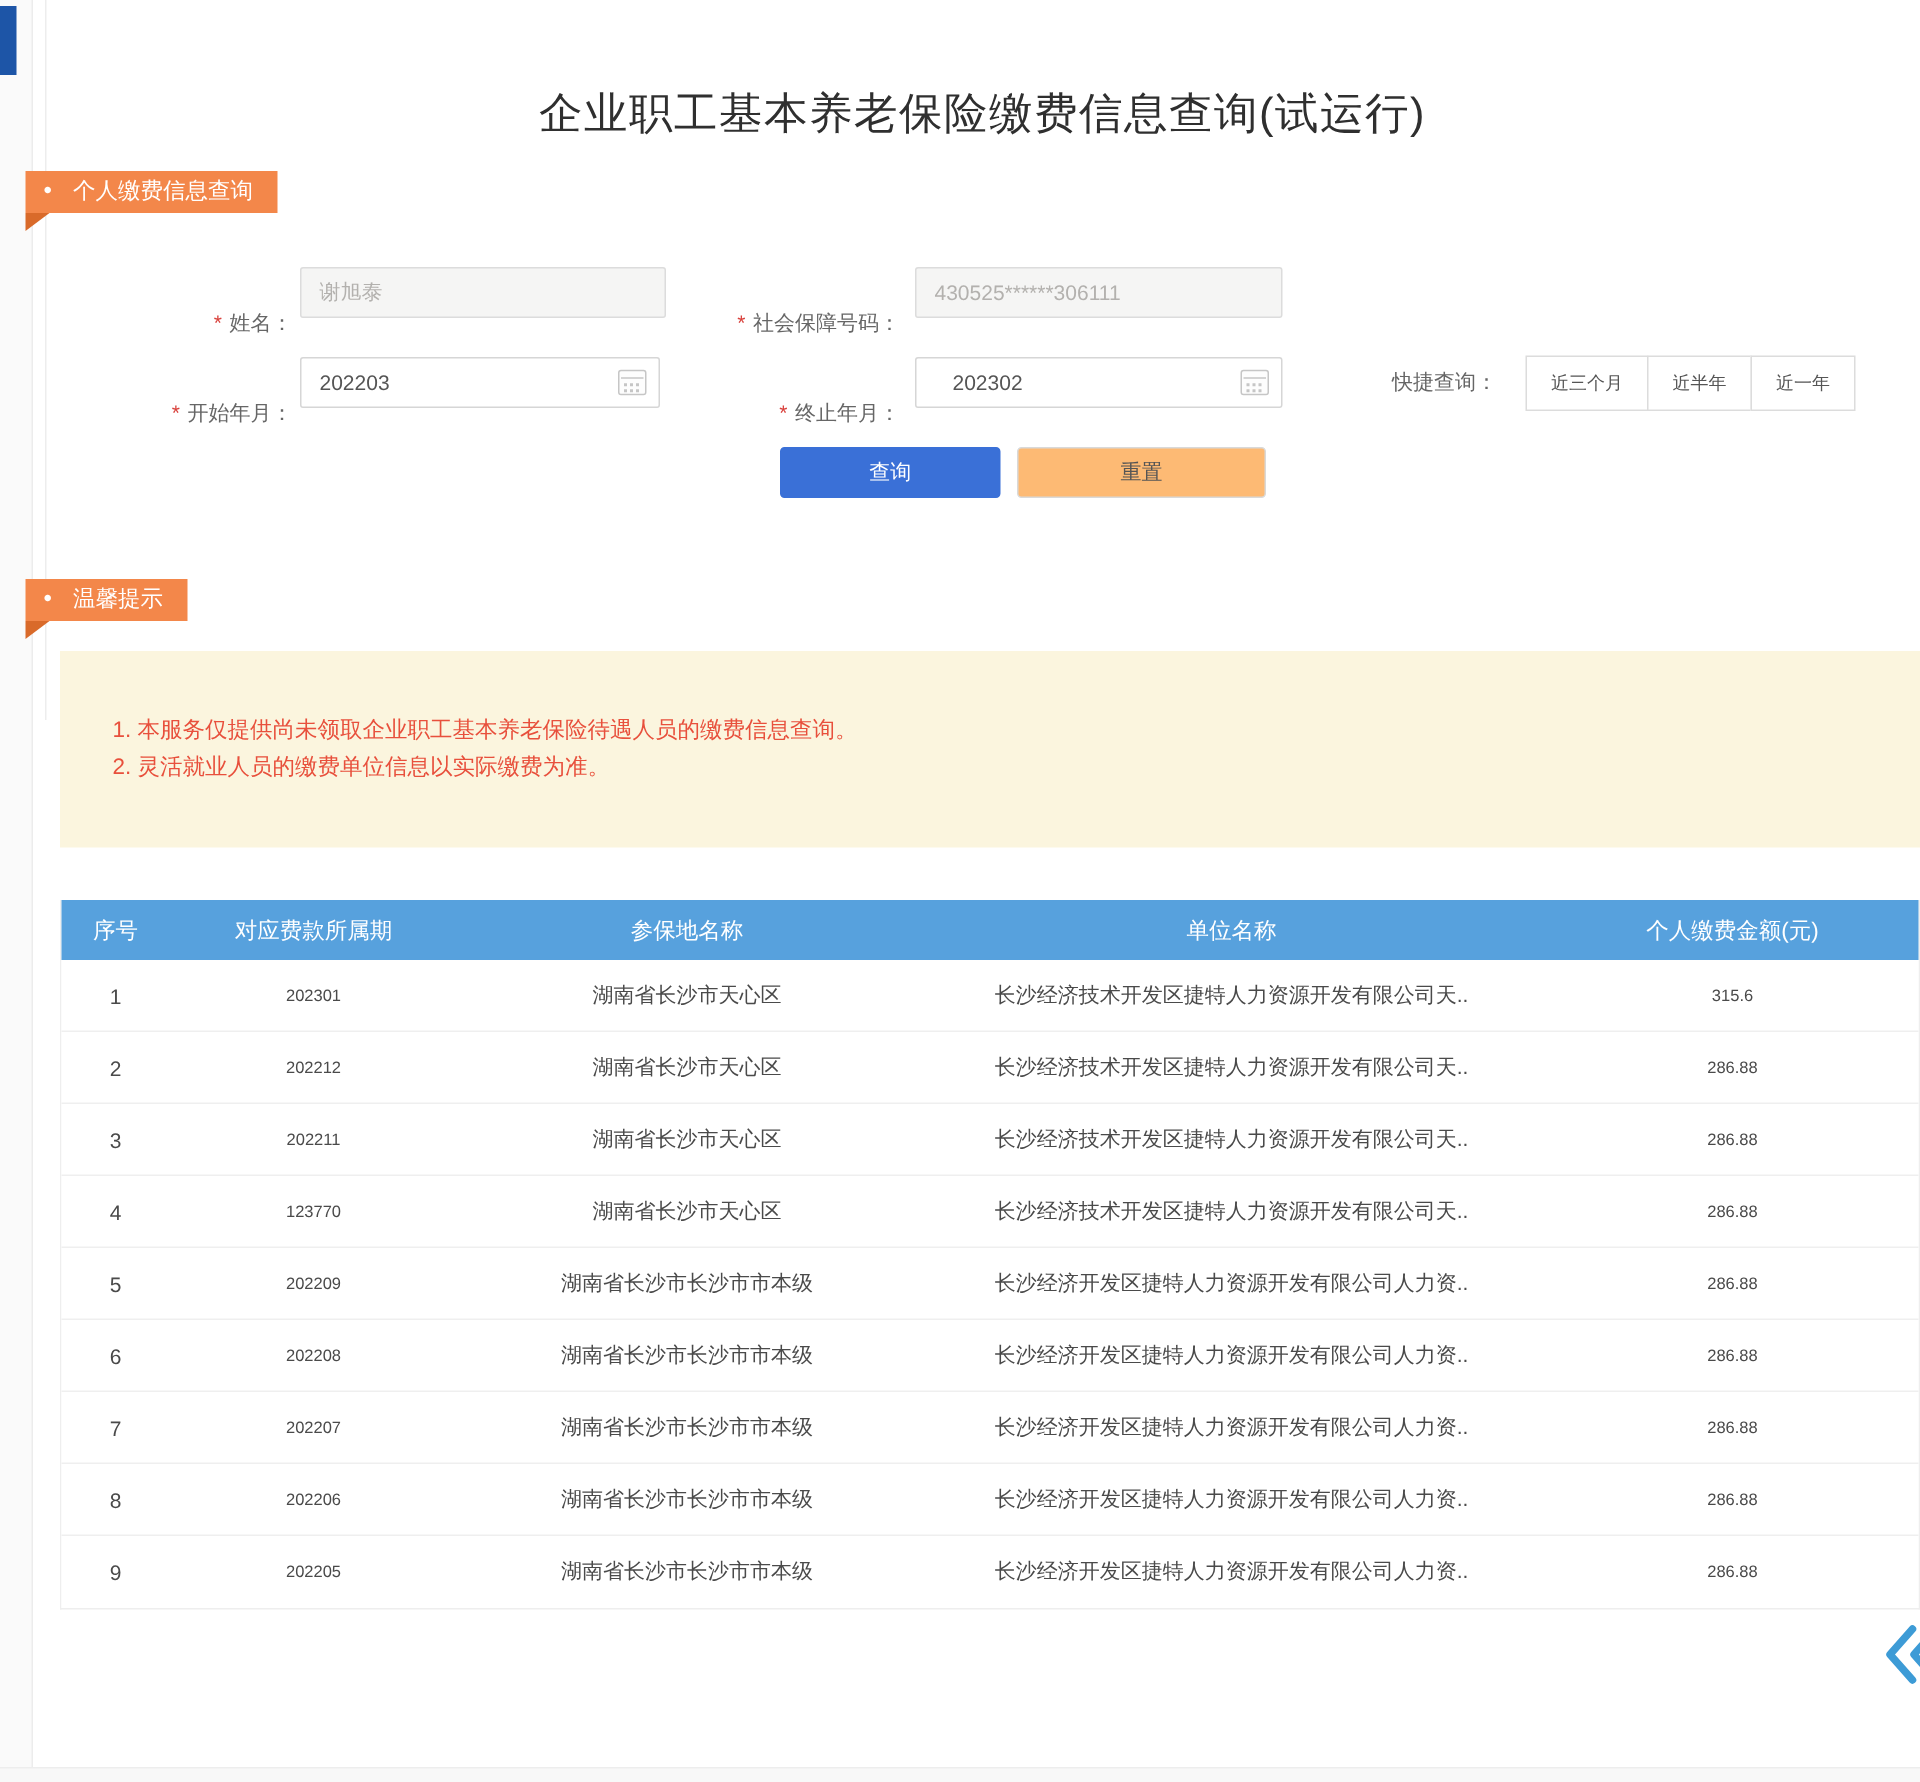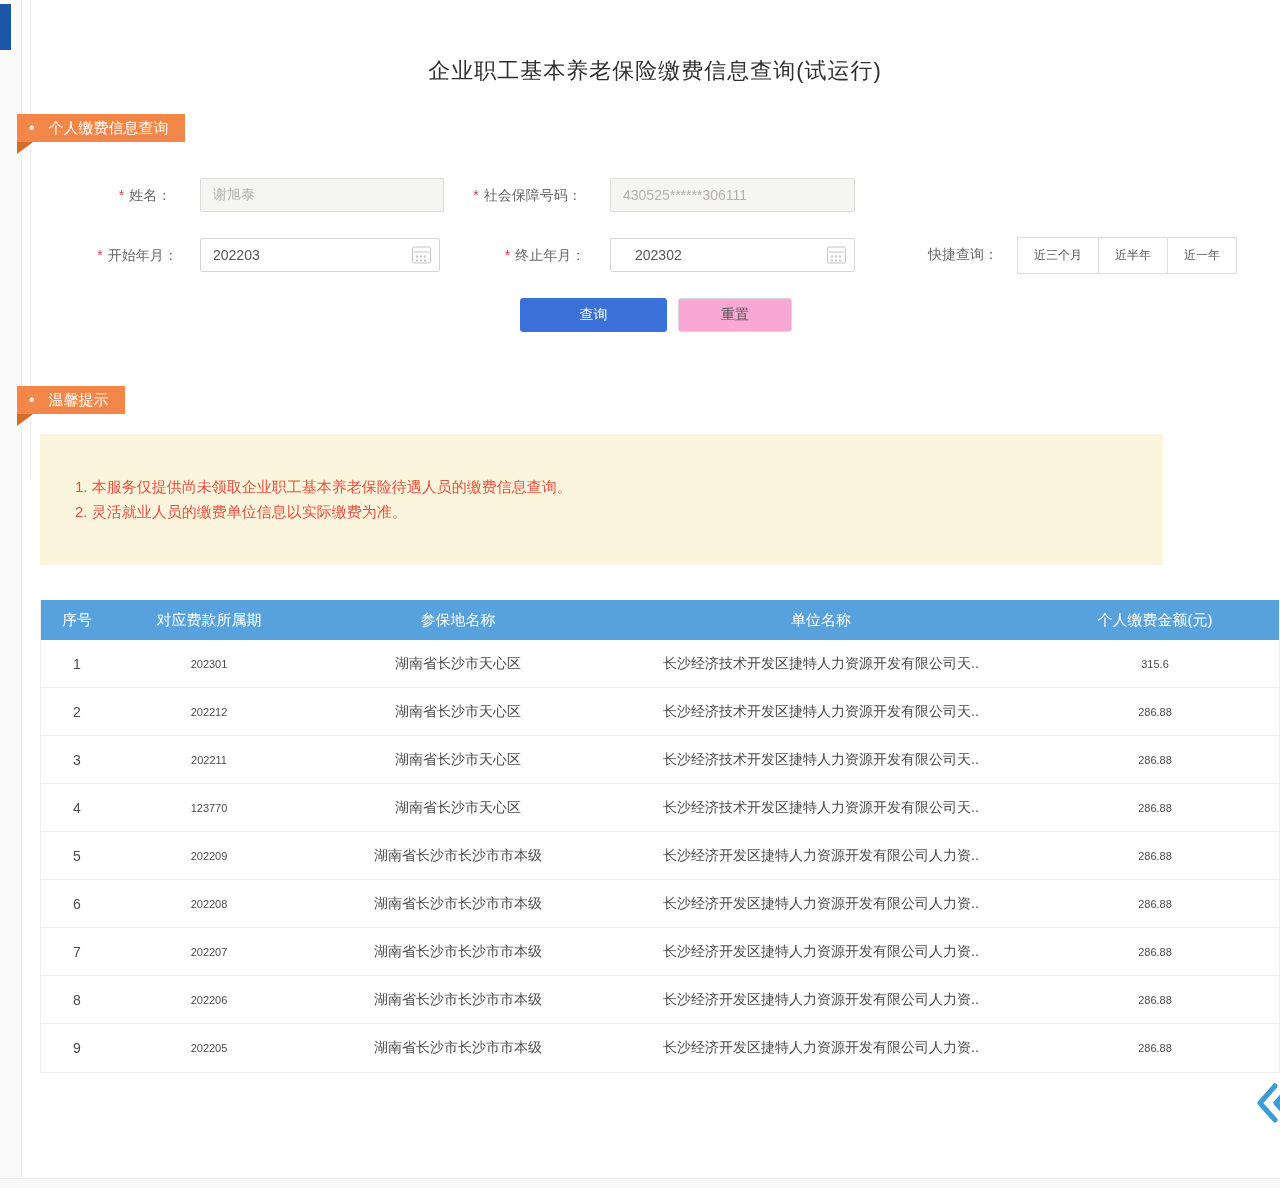--- a/index.html
+++ b/index.html
@@ -10,55 +10,55 @@
   }
   
   .left-rail { position:absolute; left:0; top:0; width:22px; height:1188px;
     background:#fafafa; border-right:1px solid #ececec; }
   .corner-block { position:absolute; left:0; top:4px; width:11px; height:46px; background:#1d55a7; }
   .panel-edge { position:absolute; left:30px; top:0; height:480px; width:0; border-left:1px solid #ededed; }
   .bottom-strip { position:absolute; left:0; bottom:0; width:1280px; height:10px;
     background:#f8f8f8; border-top:1px solid #ededed; }
 
   .page-title { position:absolute; left:30px; top:56px; width:1250px;
-    text-align:center; font-size:22px; color:#2f2f2f; letter-spacing:1px; }
+    text-align:center; font-size:29px; color:#2f2f2f; letter-spacing:1px; }
 
   
   .badge { position:absolute; left:17px; height:28px; line-height:28px;
     background:#f3874a; color:#fff; font-size:15px; padding:0 16px 0 12px;
     display:flex; align-items:center; white-space:nowrap; }
   .badge .dot { font-size:16px; margin-right:14px; line-height:28px; }
   .badge-tail { position:absolute; left:17px; width:0; height:0;
     border-top:12px solid #d96a2a; border-right:16px solid transparent; }
 
   
-  .f-label { position:absolute; font-size:14px; color:#666; text-align:center; white-space:nowrap; }
+  .f-label { position:absolute; font-size:14px; color:#666; text-align:right; white-space:nowrap;margin-top:20px; }
   .req { color:#d9413c; margin-right:5px; font-size:14px; }
   .input { position:absolute; height:34px; border:1px solid #d6d6d6; border-radius:2px;
     background:#fff; font-size:14px; color:#555; padding:0 30px 0 12px; display:flex; align-items:center; }
   .input.disabled { background:#f5f5f4; border-color:#dcdcdc; color:#b3b1ae; }
   .cal { position:absolute; right:8px; top:50%; transform:translateY(-50%);
     width:19px; height:17px; border:1px solid #c6c6c6; border-radius:2px; background:#fdfdfd; }
   .cal::before { content:""; position:absolute; left:1px; right:1px; top:4px; border-top:1px solid #c6c6c6; }
   .cal::after { content:""; position:absolute; left:3px; top:8px; width:2px; height:2px; background:#c6c6c6;
     box-shadow:4px 0 0 #c6c6c6, 8px 0 0 #c6c6c6, 0 4px 0 #c6c6c6, 4px 4px 0 #c6c6c6, 8px 4px 0 #c6c6c6; }
 
   .quick-label { position:absolute; left:928px; top:246px; font-size:14px; color:#666; }
   .quick-group { position:absolute; left:1017px; top:237px; display:flex; }
   .quick-btn { height:37px; line-height:35px; padding:0 16px; background:#fff;
     border:1px solid #dcdcdc; font-size:12px; color:#555; margin-left:-1px; cursor:pointer; white-space:nowrap; }
   .quick-btn:first-child { margin-left:0; }
 
   .btn { position:absolute; height:34px; border-radius:3px; font-size:14px;
     display:flex; align-items:center; justify-content:center; cursor:pointer; }
   .btn-primary { left:520px; top:298px; width:147px; background:#3a70d7; color:#fff; border:1px solid #3a70d7; }
-  .btn-plain { left:678px; top:298px; width:114px; background:#f9a8d4; color:#555; border:1px solid #d9d9d9; }
-
-  
-  .notice { position:absolute; left:40px; top:434px; width:1123px; height:131px;
+  .btn-plain { left:678px; top:298px; width:166px; background:#fdba74; color:#555; border:1px solid #d9d9d9; }
+
+  
+  .notice { position:absolute; left:40px; top:434px; width:1240px; height:131px;
     background:#fbf5de; padding:40px 4px 0 35px; }
   .notice p { font-size:15px; line-height:25px; color:#e8503c; }
 
   
   .table { position:absolute; left:40px; top:600px; width:1240px; border:1px solid #eeeeee; border-top:none; }
   .t-head { display:flex; background:#57a1dd; color:#fff; height:40px; align-items:center; font-size:15px; }
   .t-row { display:flex; background:#fff; height:48px; align-items:center;
     font-size:14px; color:#4a4a4a; border-bottom:1px solid #efefef; }
   .t-row:last-child { border-bottom:none; }
   .c { text-align:center; padding:0 6px; white-space:nowrap; overflow:hidden; }

